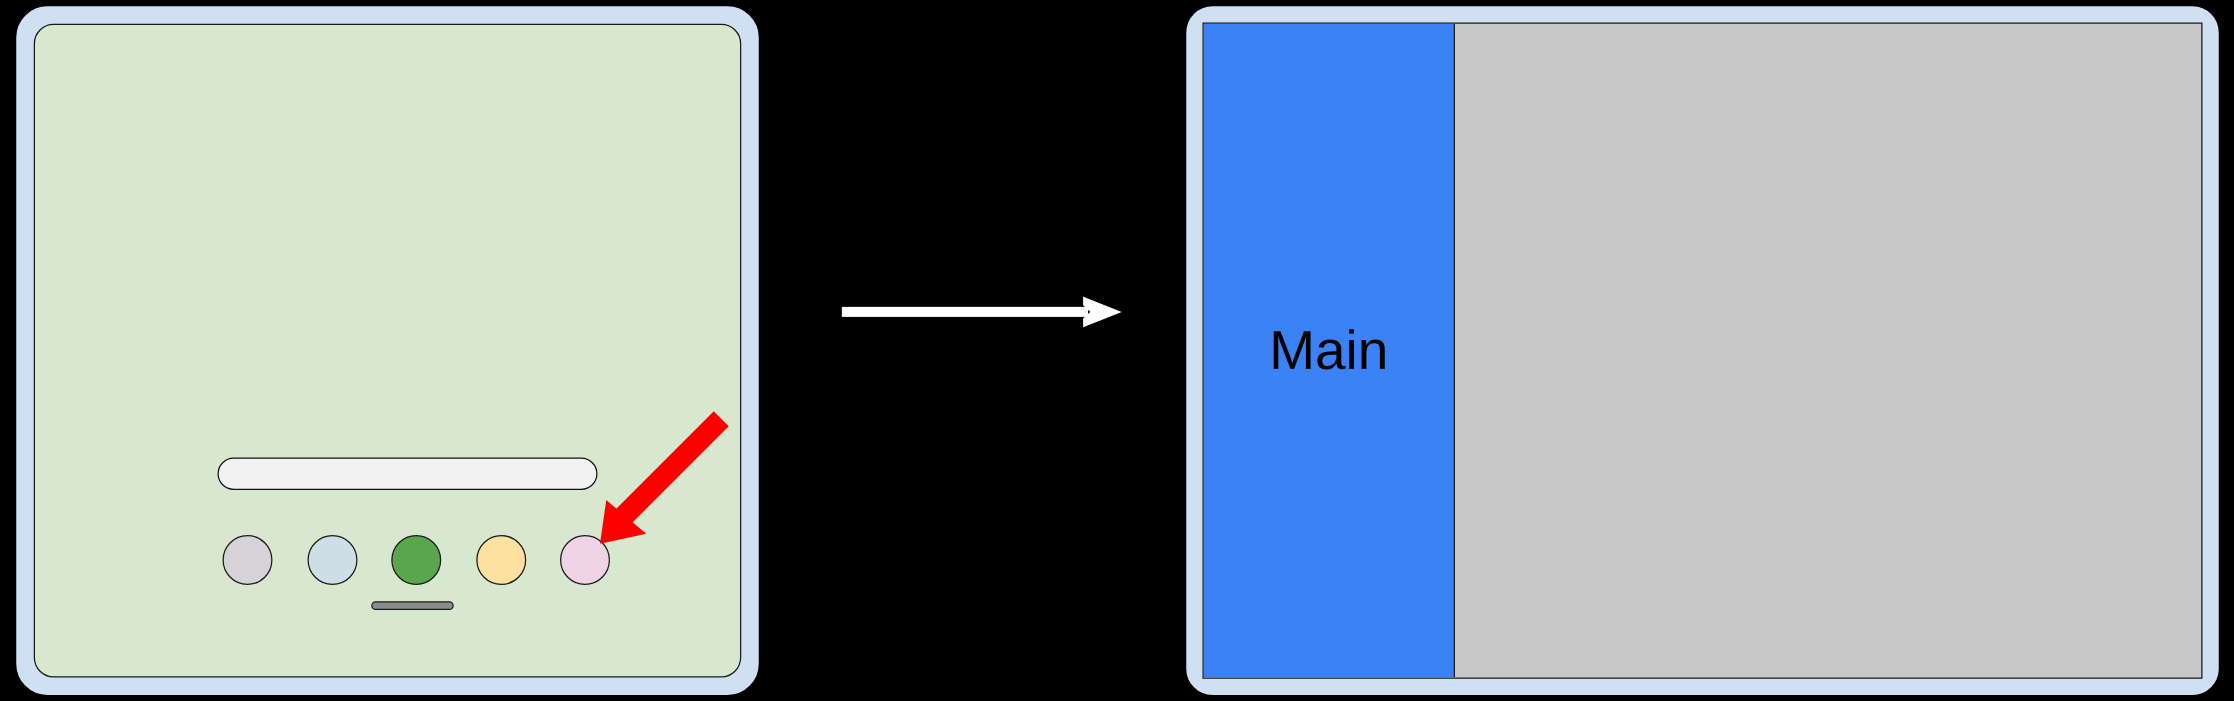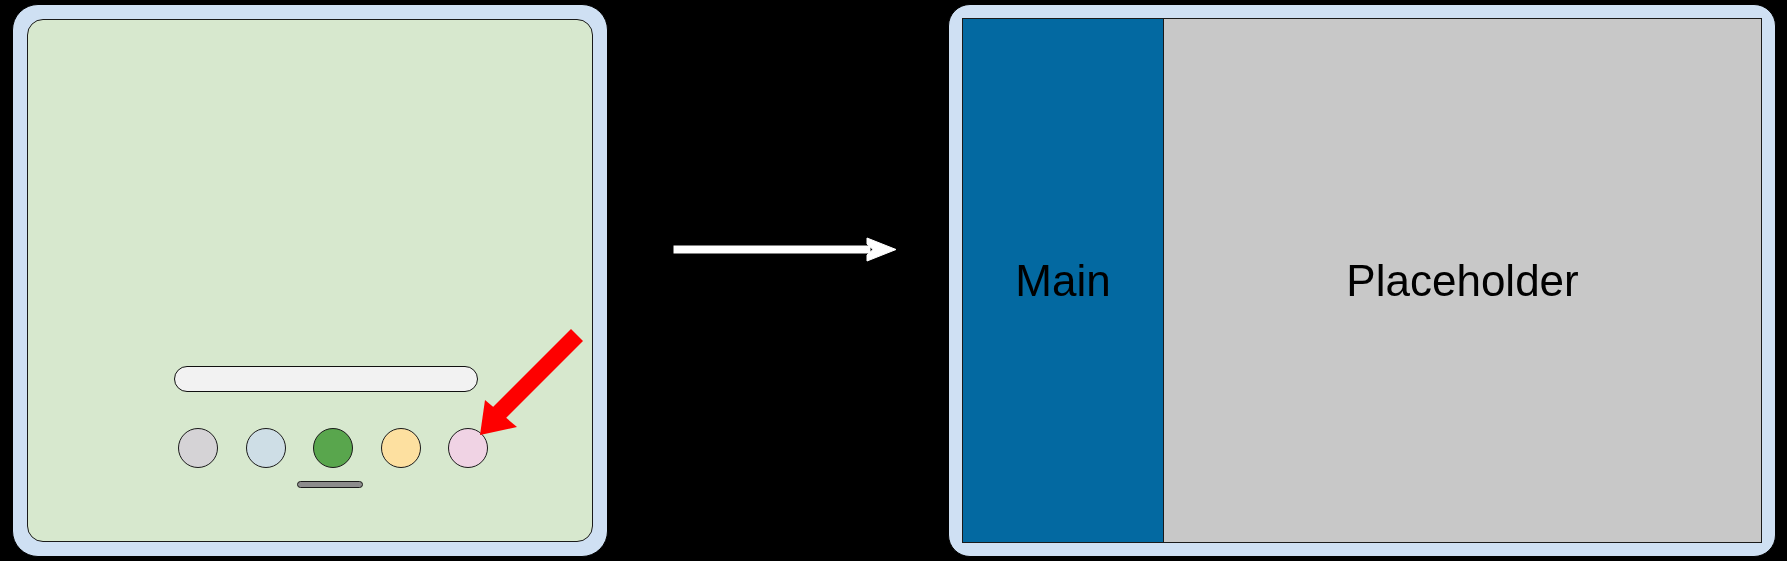--- a/index.html
+++ b/index.html
@@ -124,21 +124,21 @@
     right: 13px;
     bottom: 13px;
     border: 1.5px solid #1a1a1a;
     box-sizing: border-box;
     display: flex;
     overflow: hidden;
     background: #c8c8c8;
   }
   .pane-main {
     width: 25.2%;
-    background: #0369a1;
+    background: #3b82f6;
     border-right: 1.5px solid #1a1a1a;
     box-sizing: border-box;
     display: flex;
     align-items: center;
     justify-content: center;
   }
   .pane-placeholder {
     flex: 1;
     background: #c8c8c8;
     display: flex;
@@ -191,18 +191,15 @@
   </g>
 </svg>
 
 <div class="device-right">
   <div class="device-right-screen">
 
     <div class="pane-main">
       <span class="pane-label">Main</span>
     </div>
 
-    <div class="pane-placeholder">
-      <span class="pane-label">Placeholder</span>
-    </div>
 
   </div>
 </div>
 
 </body></html>

